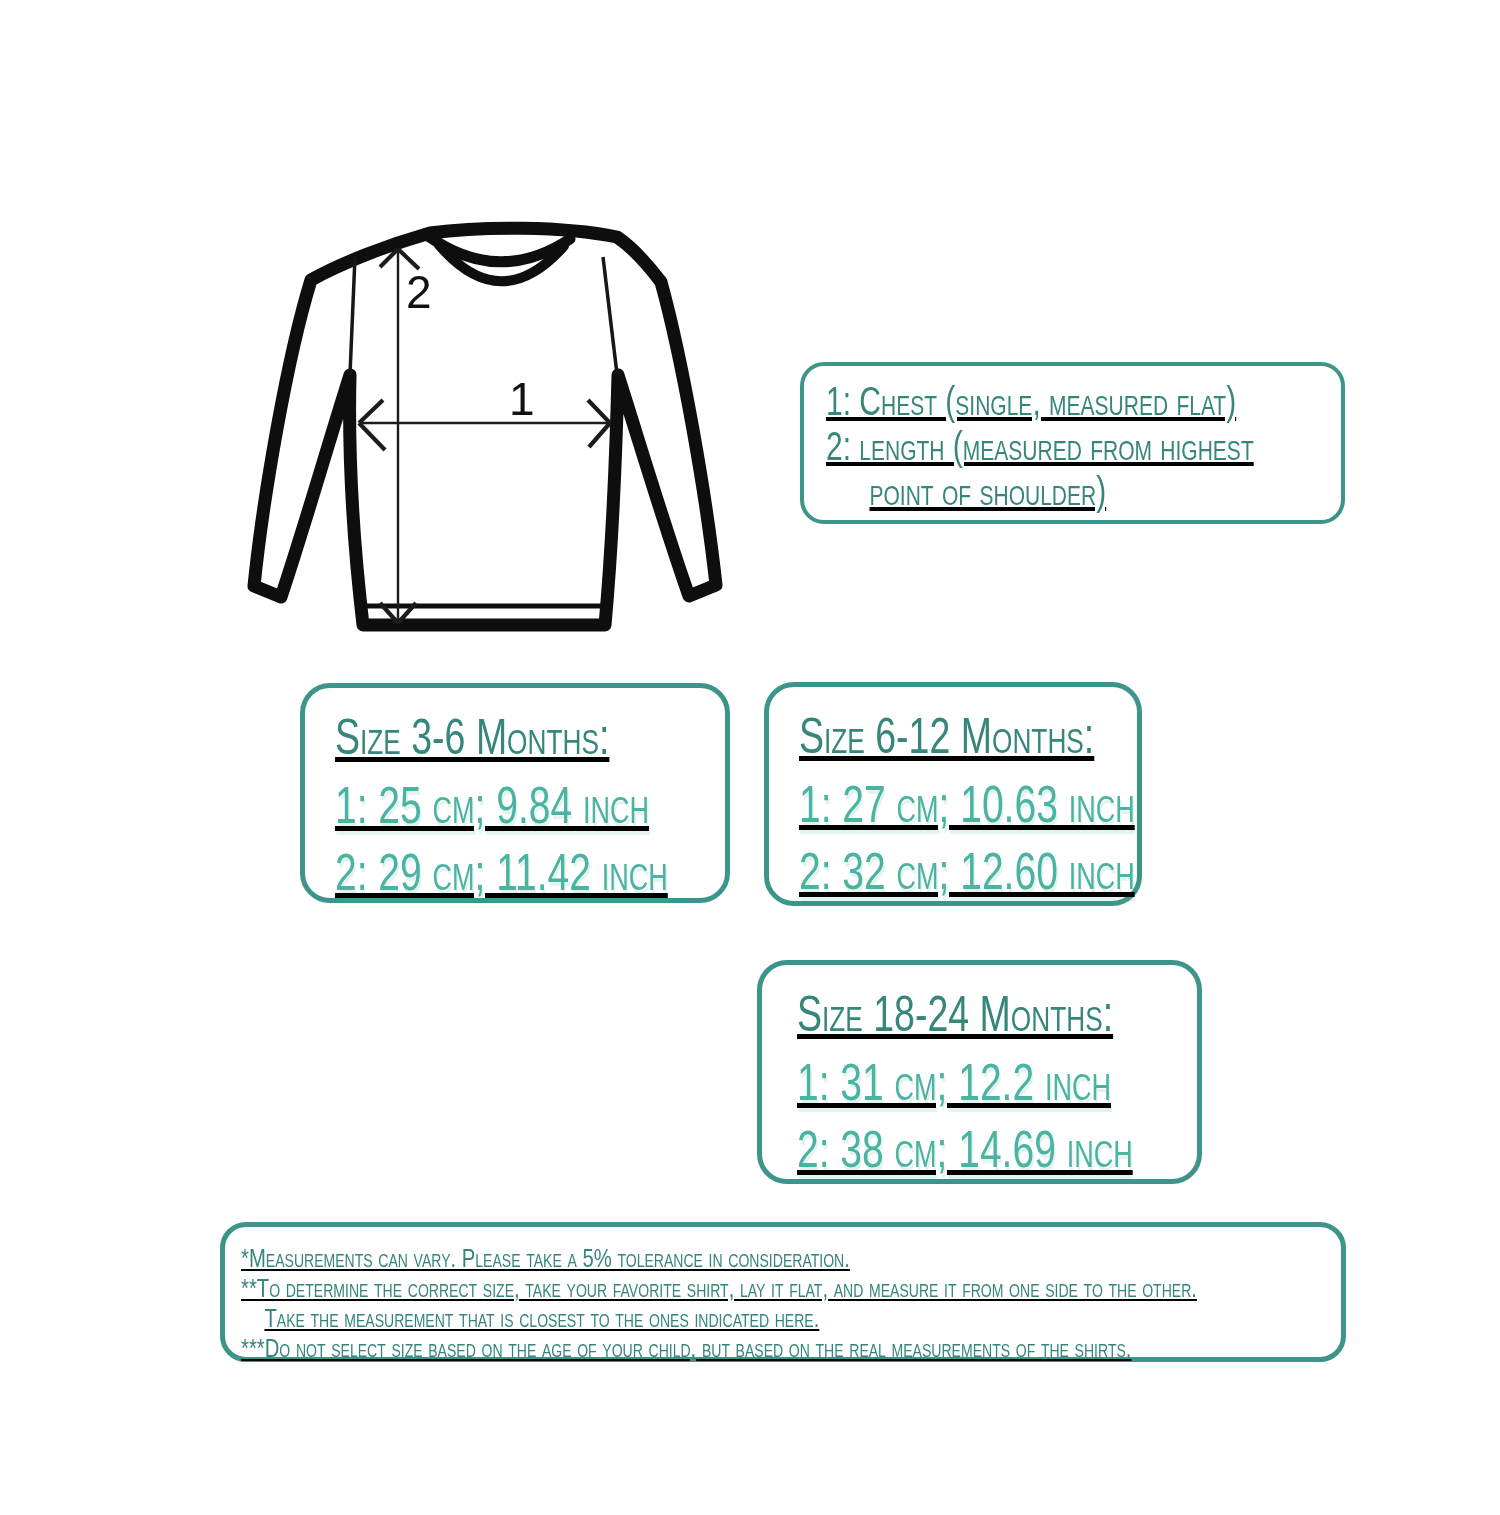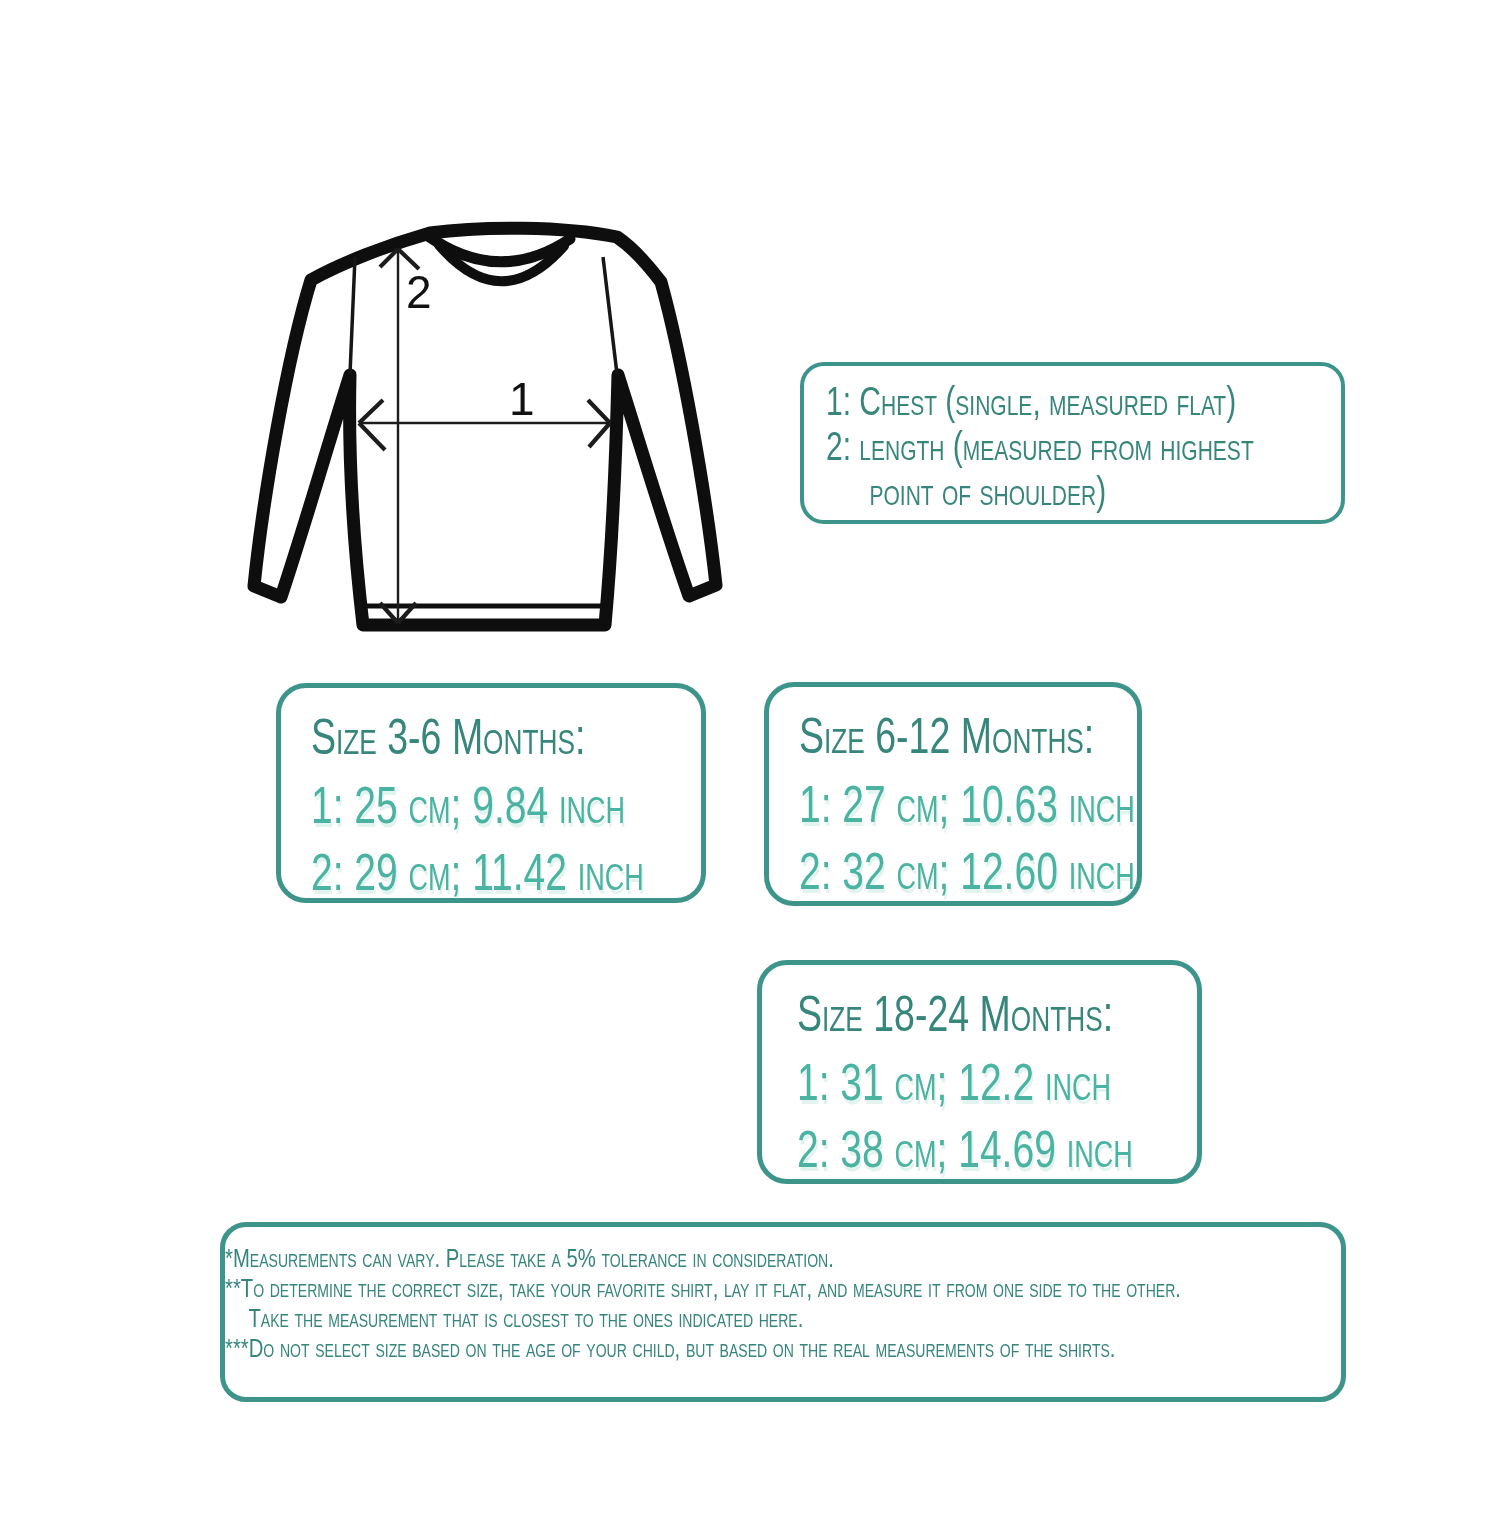--- a/index.html
+++ b/index.html
@@ -9,20 +9,21 @@
     background:#ffffff;
     font-family:"Liberation Sans", sans-serif;
     overflow:hidden;
   }
   .panel{
     position:absolute;
     background:#fff;
     border:5px solid var(--border,#3d948a);
     border-radius:30px;
     box-sizing:border-box;
+    text-decoration:underline;
   }
   .legend-box{
     left:800px;top:362px;width:545px;height:162px;
     border-width:4px;border-radius:24px;
     padding:13px 0 0 22px;
   }
   .hand{
     font-variant:small-caps;
     transform-origin:0 0;
     white-space:nowrap;
@@ -37,28 +38,28 @@
   .size-box .hand{transform:scaleX(0.75);}
   .size-title{
     font-size:50px;line-height:70px;
     color:var(--title,#37867c);
   }
   .size-val{
     font-size:52px;line-height:67px;
     color:var(--value,#4bb3a1);
     text-shadow:2px 4px 0 rgba(75,179,161,0.16);
   }
-  .box-a{left:276px;top:683px;width:430px;height:220px;}
+  .box-a{left:300px;top:683px;width:430px;height:220px;}
   .box-b{left:764px;top:682px;width:378px;height:224px;}
   .box-c{left:294px;top:962px;width:430px;height:230px;}
   .box-d{left:757px;top:960px;width:445px;height:224px;padding-left:35px;}
   .footnote-box{
-    left:220px;top:1222px;width:1126px;height:180px;
+    left:220px;top:1222px;width:1126px;height:140px;
     border-radius:26px;
-    padding:16px 0 0 0;
+    padding:16px 0 0 16px;
   }
   .footnote-text{
     transform:scaleX(0.78);
     font-size:26px;line-height:30px;
     color:var(--note,#35857c);
   }
   .fn-indent{padding-left:30px;}
   .shirt{
     position:absolute;left:233px;top:193px;
   }

